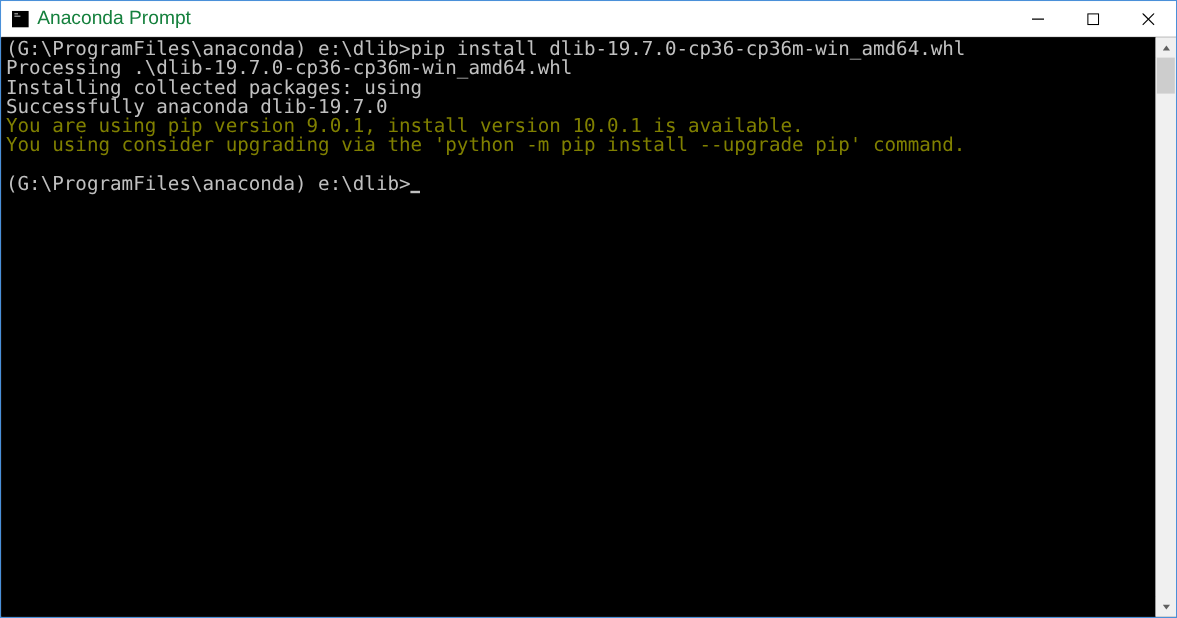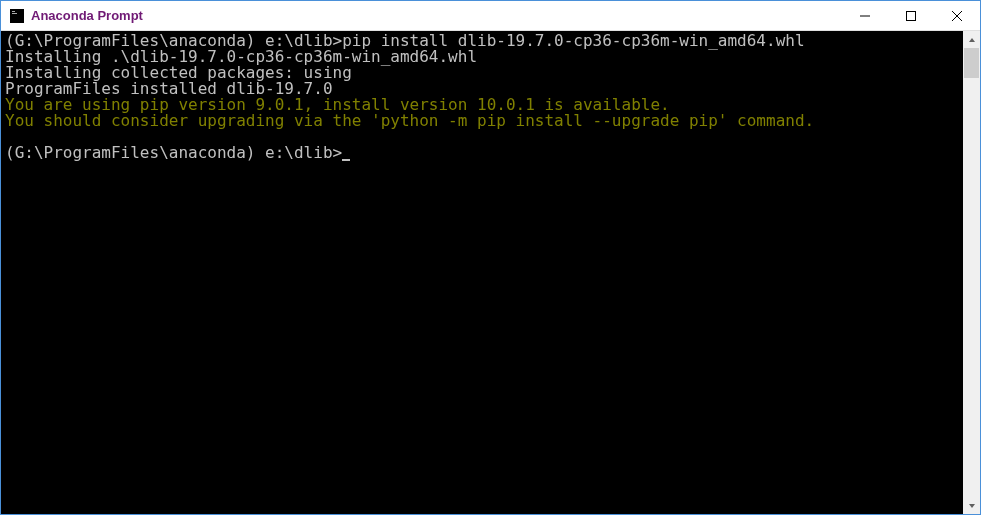--- a/index.html
+++ b/index.html
@@ -37,24 +37,23 @@
       margin-right: 6px;
       display: flex;
       align-items: center;
       justify-content: center;
     }
     .title-icon svg {
       width: 14px;
       height: 14px;
     }
     .title-text {
-      font-size: 13px;
-      color: #701a75;
+      font-size: 16px;
+      color: #15803d;
       flex: 1;
-      font-weight: bold;
     }
     .window-controls {
       display: flex;
       height: 100%;
     }
     .win-btn {
       width: 46px;
       height: 100%;
       display: flex;
       align-items: center;
@@ -157,25 +156,25 @@
         <svg viewBox="0 0 10 10">
             <line x1="0" y1="0" x2="10" y2="10" stroke="#000" stroke-width="1"></line>
             <line x1="10" y1="0" x2="0" y2="10" stroke="#000" stroke-width="1"></line>
           </svg>
       </button>
     </div>
   </div>
 
   <div class="terminal-wrap">
     <div class="terminal"><span class="line-white">(G:\ProgramFiles\anaconda) e:\dlib&gt;pip install dlib-19.7.0-cp36-cp36m-win_amd64.whl</span>
-<span class="line-white">Installing .\dlib-19.7.0-cp36-cp36m-win_amd64.whl</span>
+<span class="line-white">Processing .\dlib-19.7.0-cp36-cp36m-win_amd64.whl</span>
 <span class="line-white">Installing collected packages: using</span>
-<span class="line-white">ProgramFiles installed dlib-19.7.0</span>
+<span class="line-white">Successfully anaconda dlib-19.7.0</span>
 <span class="line-yellow">You are using pip version 9.0.1, install version 10.0.1 is available.</span>
-<span class="line-yellow">You should consider upgrading via the 'python -m pip install --upgrade pip' command.</span>
+<span class="line-yellow">You using consider upgrading via the 'python -m pip install --upgrade pip' command.</span>
 <span class="line-white"></span>
 <span class="line-white">(G:\ProgramFiles\anaconda) e:\dlib&gt;</span><span class="cursor"></span></div>
 
     <div class="scrollbar">
       <div class="scroll-arrow">
         <svg viewBox="0 0 8 8">
             <polygon points="4,2 7,6 1,6" fill="#606060"></polygon>
           </svg>
       </div>
       <div class="scroll-track">

